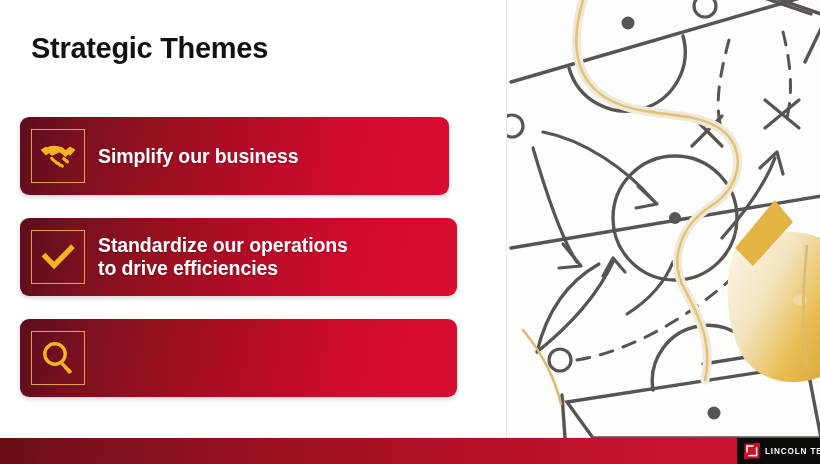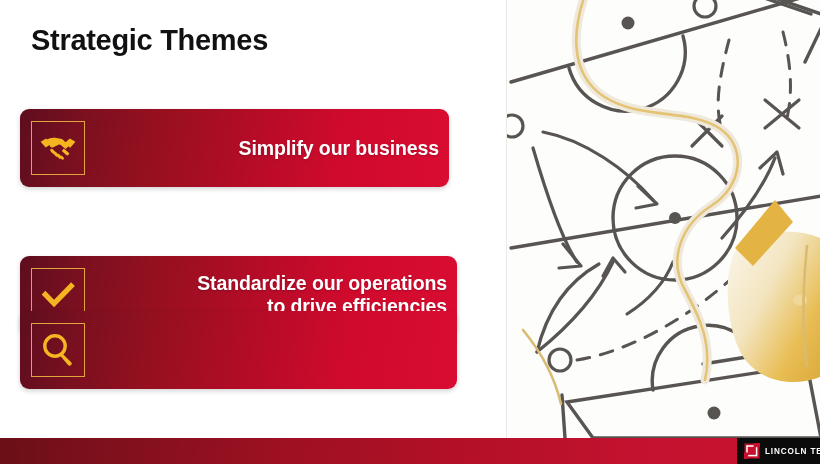--- a/index.html
+++ b/index.html
@@ -17,21 +17,21 @@
     position: relative;
     width: 820px;
     height: 464px;
     background: #ffffff;
     overflow: hidden;
   }
 
   
   #left-panel {
     position: absolute;
-    left: 0; top: 4px;
+    left: 0; top: 12px;
     width: 506px;
     height: 438px;
     background: #ffffff;
     z-index: 5;
   }
 
   #page-title {
     position: absolute;
     left: 31px;
     top: 20px;
@@ -56,21 +56,21 @@
         #b30c27 52%,
         #cf0a2d 74%,
         #d90c31 100%);
     box-shadow: 0 2px 5px rgba(0,0,0,0.18);
     display: flex;
     align-items: center;
     overflow: hidden;
   }
 
   #banner-1 { top: 105px; width: 429px; }
-  #banner-2 { top: 206px; width: 437px; margin-top: 46px; }
+  #banner-2 { top: 206px; width: 437px; }
   #banner-3 { top: 307px; width: 437px; }
 
   .banner-icon-box {
     position: absolute;
     left: 11px;
     top: 50%;
     transform: translateY(-50%);
     width: 54px;
     height: 54px;
     border: 1.4px solid #e0a53c;
@@ -81,21 +81,21 @@
   }
 
   .banner-icon-box svg { display: block; }
 
   .banner-label {
     position: absolute;
     left: 78px;
     right: 10px;
     top: 50%;
     transform: translateY(-50%);
-    text-align: right;
+    text-align: left;
     color: #ffffff;
     font-size: 19.5px;
     font-weight: 700;
     line-height: 1.18;
     letter-spacing: -0.1px;
     text-shadow: 0 1px 2px rgba(0,0,0,0.22);
     white-space: pre-line;
     font-family: "Liberation Sans", sans-serif;
   }
 

